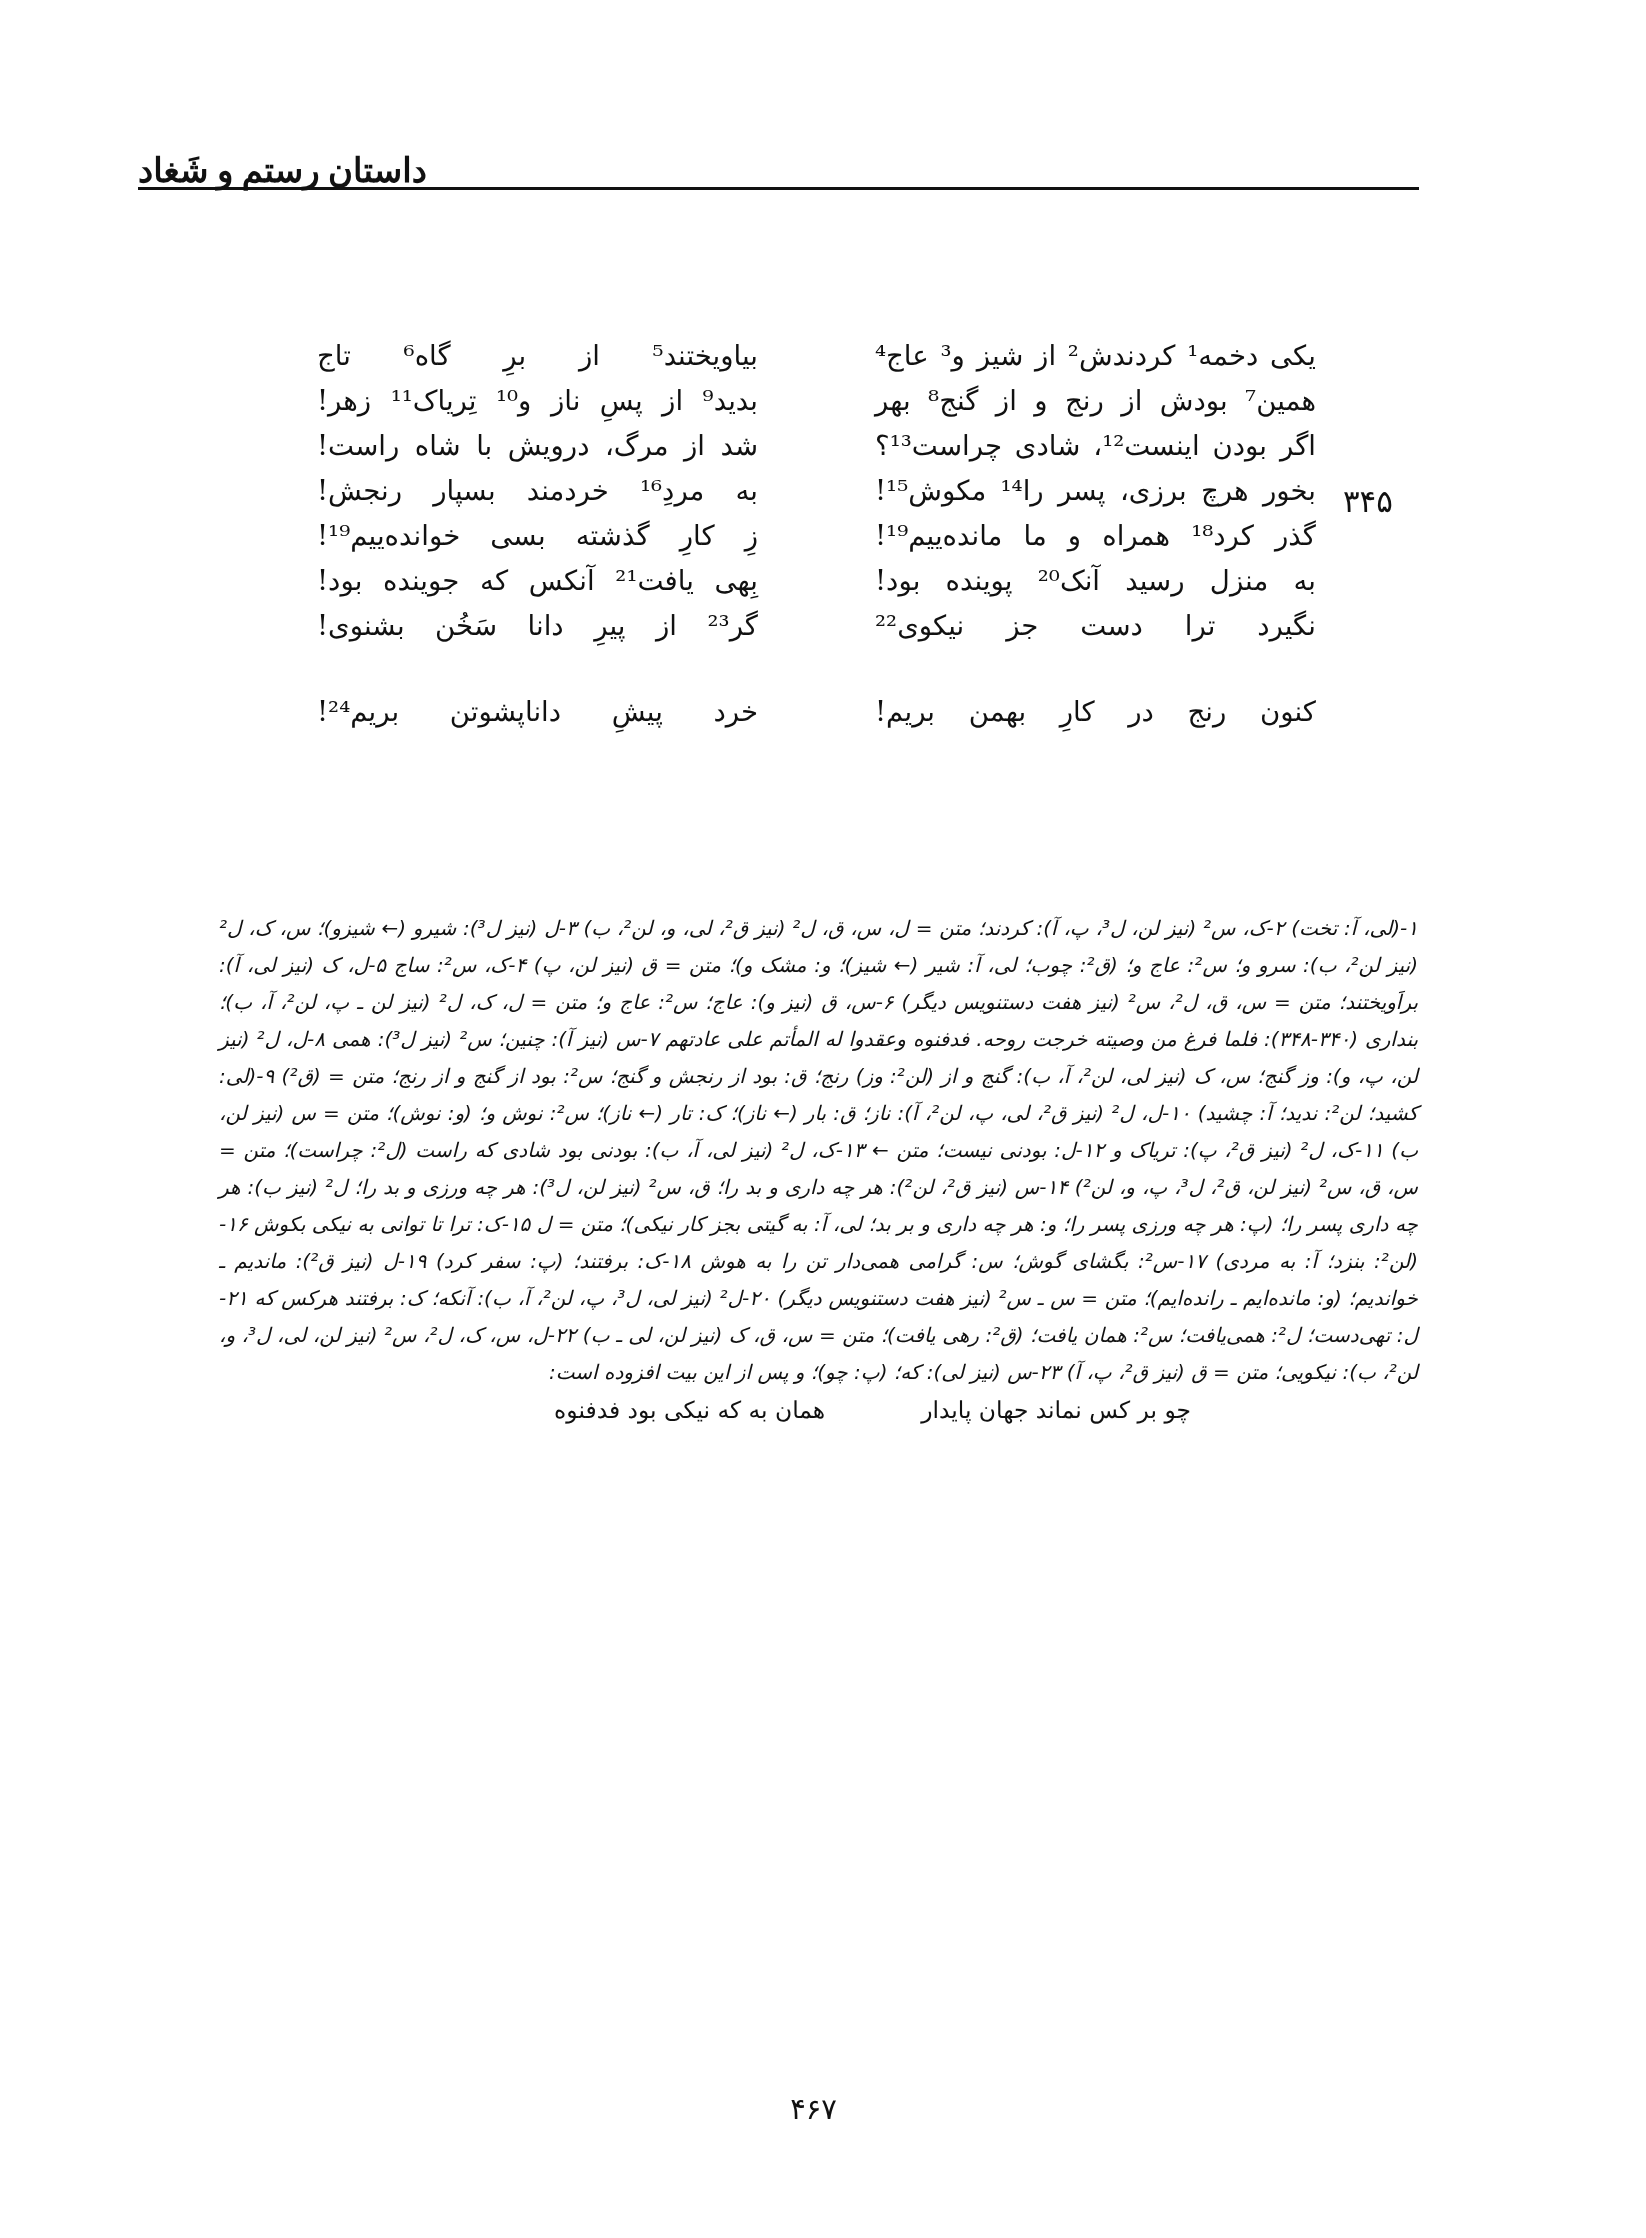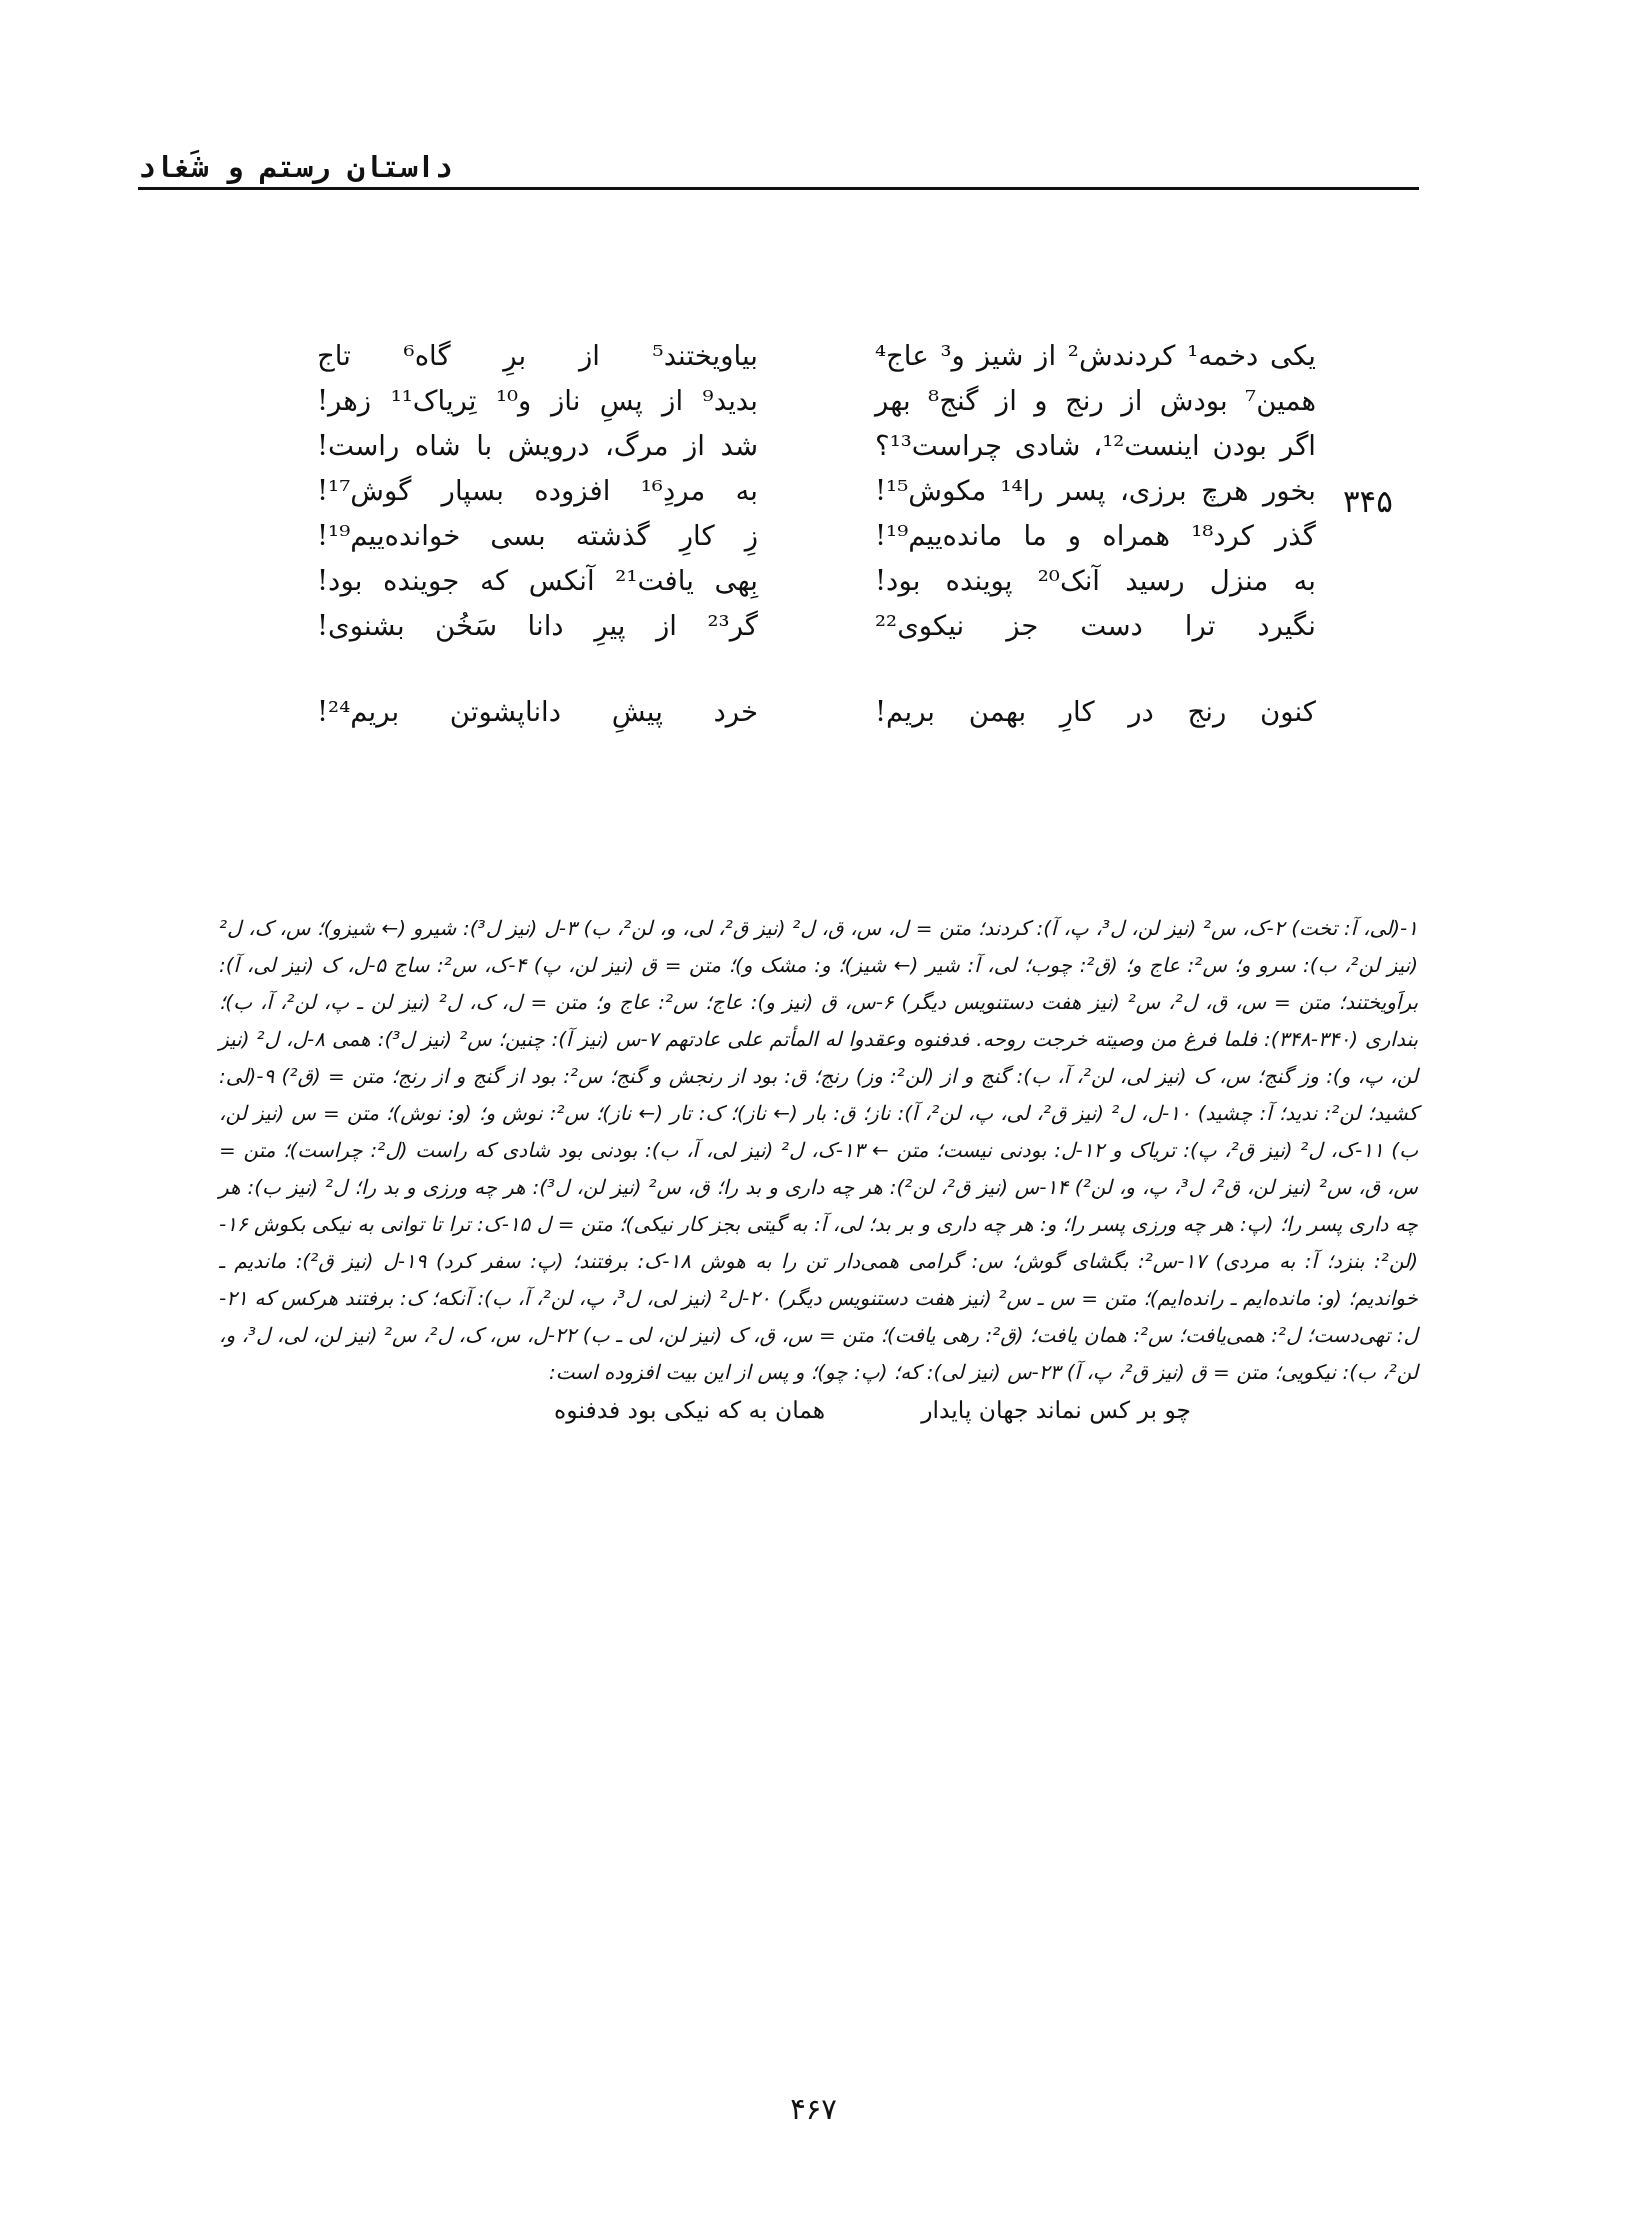--- a/index.html
+++ b/index.html
@@ -3,22 +3,22 @@
 <meta charset="utf-8">
 <style>
   html, body { margin: 0; padding: 0; background: #ffffff; }
   body {
     width: 1647px; height: 2239px; position: relative; overflow: hidden;
     color: #111111;
     font-family: "DejaVu Sans", sans-serif;
   }
   .header-title {
     position: absolute; top: 150px; left: 138px;
-    font-size: 29px; font-weight: bold; direction: rtl;
-    font-family: Liberation Mono, monospace;
+    font-size: 34px; font-weight: bold; direction: rtl;
+    font-family: Liberation Serif, serif;
   }
   .header-rule {
     position: absolute; top: 187px; left: 138px; width: 1281px; height: 3.4px;
     background: #111111;
   }
   .verses {
     position: absolute; top: 303px; left: 227px; width: 1165px;
     direction: rtl;
   }
   .verse-row {
@@ -71,21 +71,21 @@
     <span class="hemistich left">بدید⁹ از پسِ ناز و¹⁰ تِریاک¹¹ زهر!</span>
   </div>
   <div class="verse-row">
     <span class="verse-num"></span>
     <span class="hemistich right">اگر بودن اینست¹²، شادی چراست¹³؟</span>
     <span class="hemistich left">شد از مرگ، درویش با شاه راست!</span>
   </div>
   <div class="verse-row">
     <span class="verse-num"></span>
     <span class="hemistich right">بخور هرچ برزی، پسر را¹⁴ مکوش¹⁵!</span>
-    <span class="hemistich left">به مردِ¹⁶ افزوده بسپار گوش¹⁷!</span>
+    <span class="hemistich left">به مردِ¹⁶ خردمند بسپار رنجش!</span>
   </div>
   <div class="verse-row">
     <span class="verse-num">۳۴۵</span>
     <span class="hemistich right">گذر کرد¹⁸ همراه و ما مانده‌ییم¹⁹!</span>
     <span class="hemistich left">زِ کارِ گذشته بسی خوانده‌ییم¹⁹!</span>
   </div>
   <div class="verse-row">
     <span class="verse-num"></span>
     <span class="hemistich right">به منزل رسید آنک²⁰ پوینده بود!</span>
     <span class="hemistich left">بِهی یافت²¹ آنکس که جوینده بود!</span>

